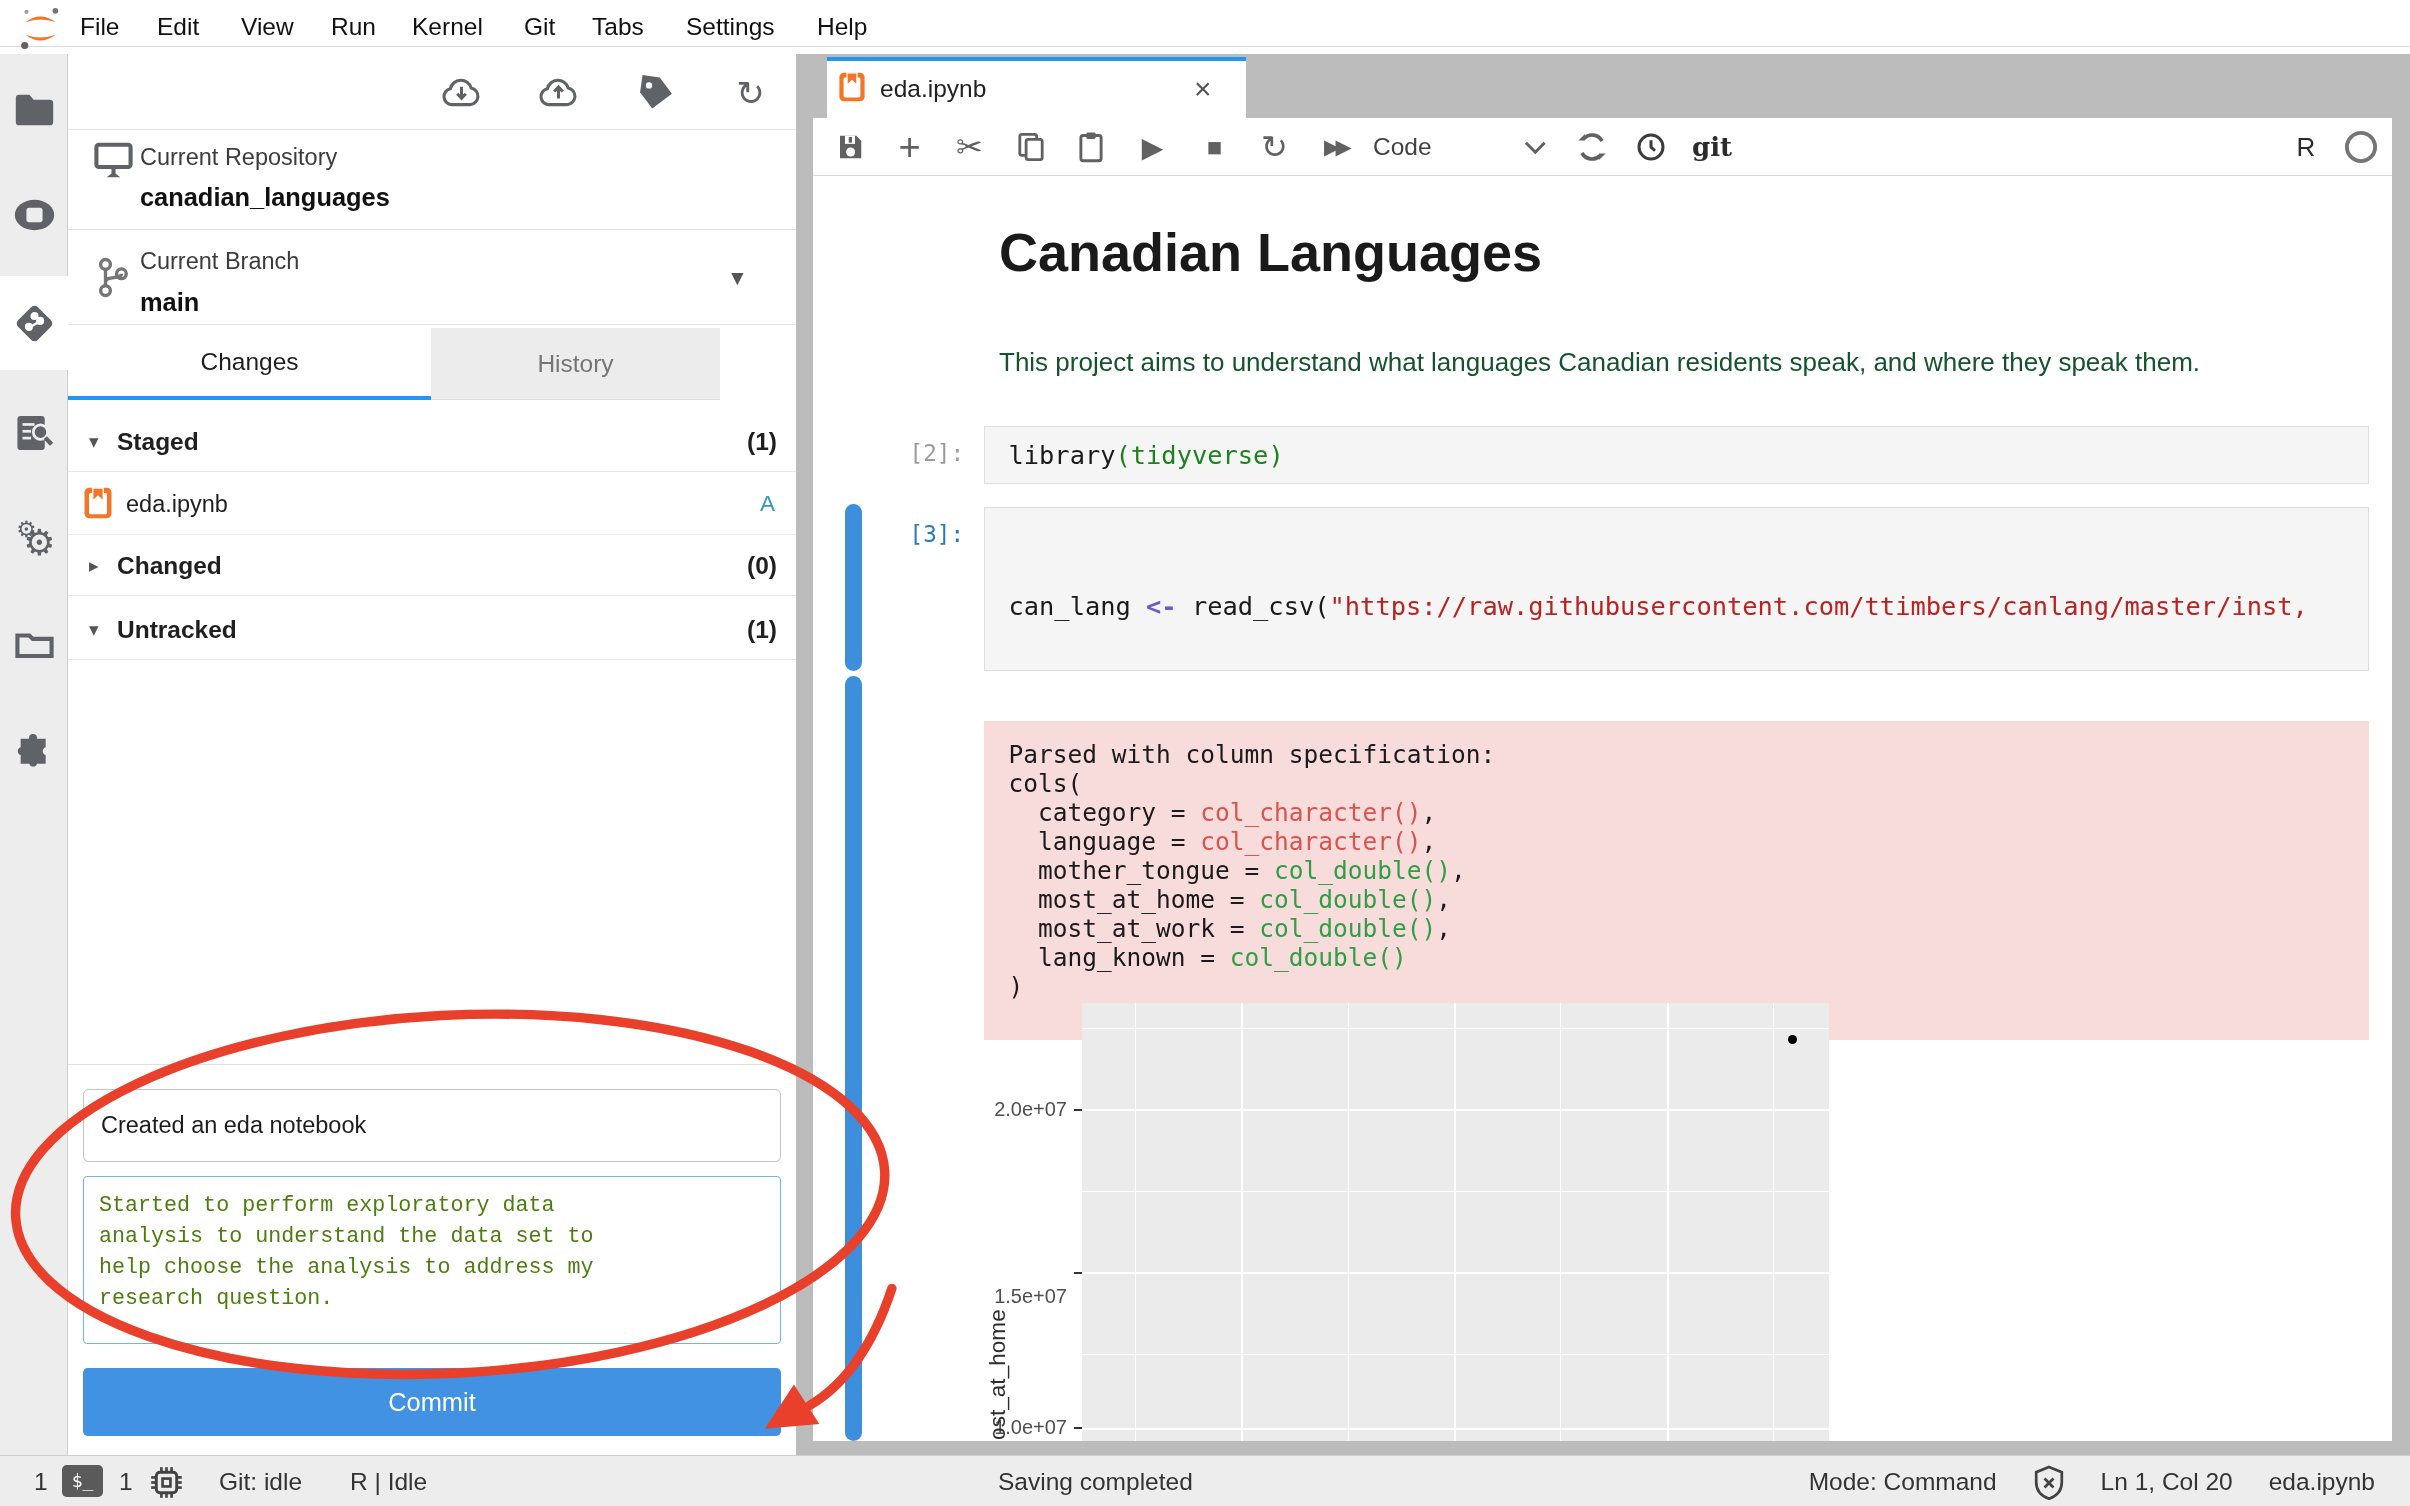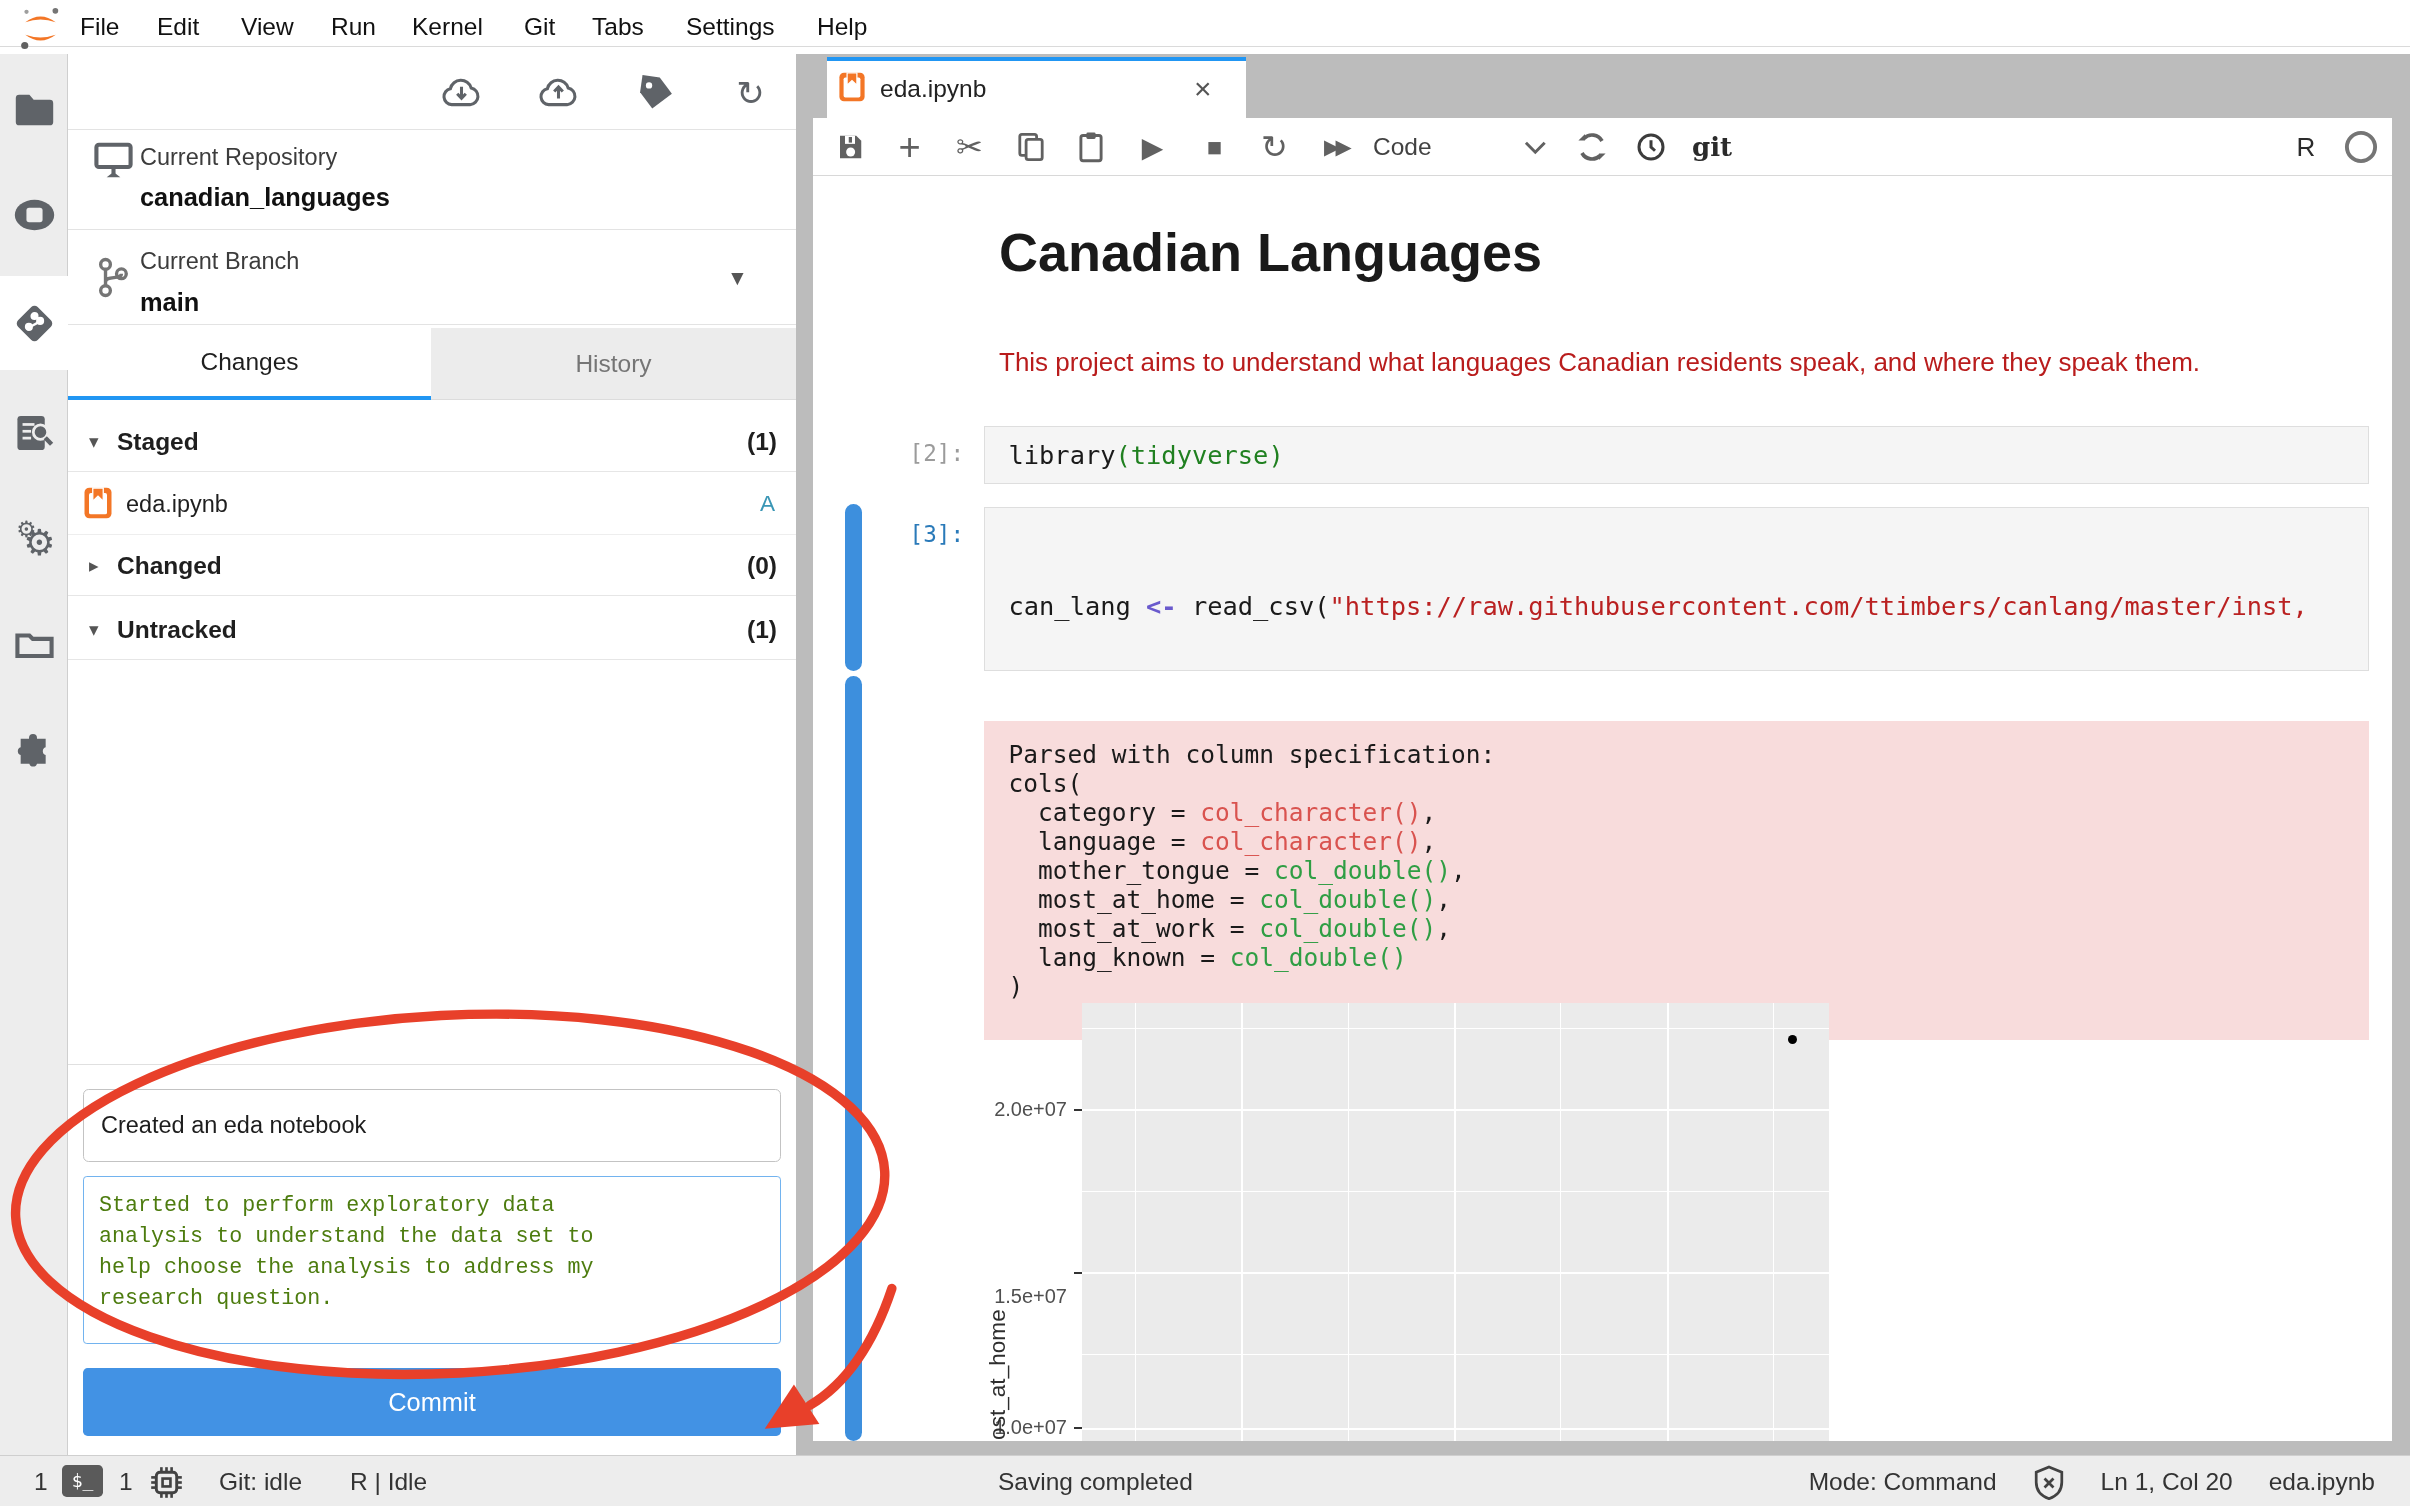--- a/index.html
+++ b/index.html
@@ -192,21 +192,21 @@
             <path d="M5 7.1v8.8M5 14c0-4 8.5-1 8.5-4.5"></path>
           </g>
         </svg>
     </span>
     <div class="gp-label" style="left:72px; top:194px;">Current Branch</div>
     <div class="gp-name" style="left:72px; top:234px;">main</div>
     <span class="abs" style="left:659px; top:212px; font-size:21px; color:#555;">▼</span>
     <div class="hairline" style="top:270px"></div>
 
     <div class="gp-tab" style="left:0; width:363px; background:#fff; color:#1f1f1f; border-bottom:4.7px solid #2196f3;">Changes</div>
-    <div class="gp-tab" style="left:363px; width:365px; background:#ececec; color:#757575; border-bottom:0.9px solid #dcdcdc;">History</div>
+    <div class="gp-tab" style="left:363px; width:289px; background:#ececec; color:#757575; border-bottom:0.9px solid #dcdcdc;">History</div>
 
     <div class="section-row" style="top:358px;">
       <span class="section-caret">▾</span>
       <span class="section-label">Staged</span>
       <span class="section-count">(1)</span>
     </div>
     <div class="file-row" style="top:419px;">
       <span class="abs" style="left:15px; top:13px;">
         <svg width="30" height="34" viewBox="0 0 16 18">
             <rect x="0.8" y="0.8" width="14.4" height="16.4" rx="2.6" fill="#f37626"></rect>
@@ -310,21 +310,21 @@
             <circle cx="12" cy="12" r="9.4" fill="none" stroke="#757575" stroke-width="2.6"></circle>
           </svg>
       </span>
     </div>
 
     <div id="nb-content">
       <div class="collapser" style="top:328px; height:167px;"></div>
       <div class="collapser" style="top:500px; height:765px;"></div>
 
       <h1 class="abs" style="left:186px; top:45px; font-size:54px; color:#1a1a1a; font-weight:bold;">Canadian Languages</h1>
-      <div class="abs" style="left:186px; top:171px; font-size:26px; color:#b91c1c;">This project aims to understand what languages Canadian residents speak, and where they speak them.</div>
+      <div class="abs" style="left:186px; top:171px; font-size:26px; color:#14532d;">This project aims to understand what languages Canadian residents speak, and where they speak them.</div>
 
       <div class="prompt" style="top:264px; color:#9b9b9b;">[2]:</div>
       <div class="cell" style="top:250px; height:58px;">
         <div class="code" style="top:11.3px;"><span>library</span><span class="tok-green">(tidyverse)</span></div>
       </div>
 
       <div class="prompt" style="top:345px; color:#2a7ab9;">[3]:</div>
       <div class="cell" style="top:331px; height:164px;">
         <div class="code" style="top:11.3px; width:1347px;">
           <div><span>can_lang </span><span class="tok-arrow">&lt;-</span><span> read_csv(</span><span class="tok-red">"https://raw.githubusercontent.com/ttimbers/canlang/master/inst,</span></div>

